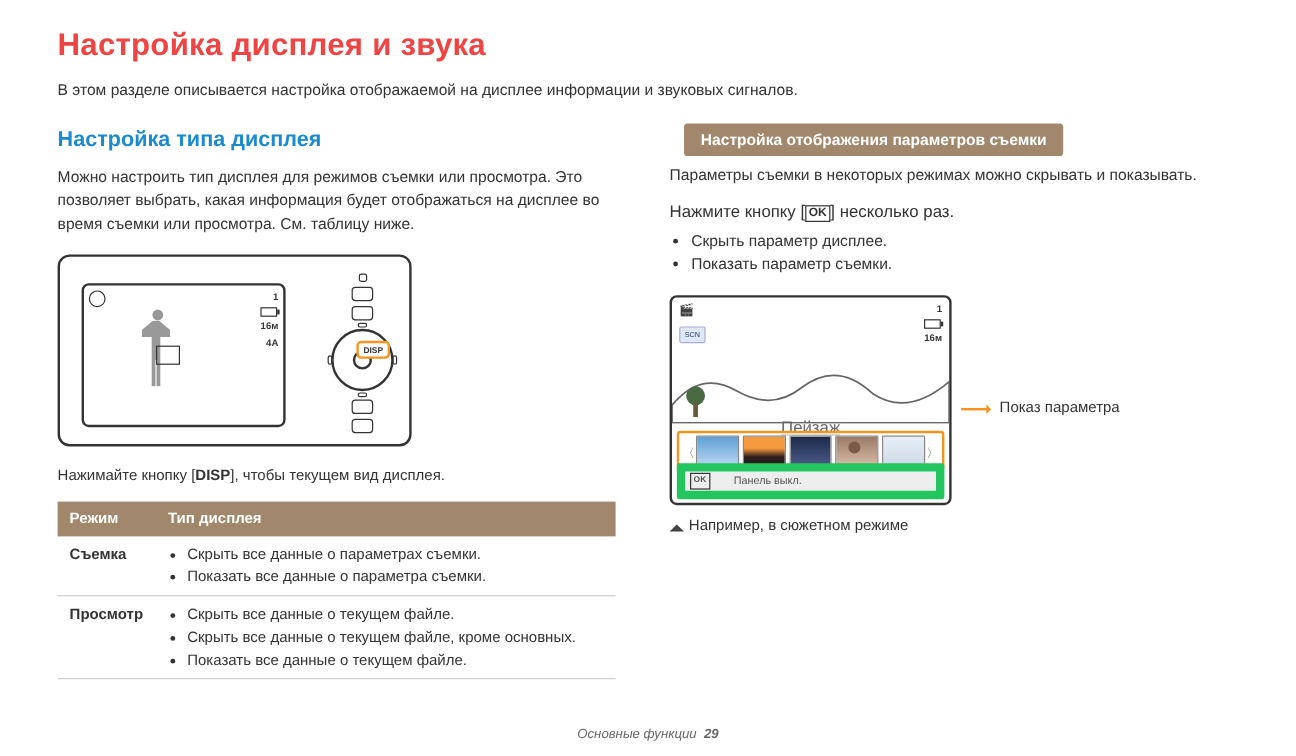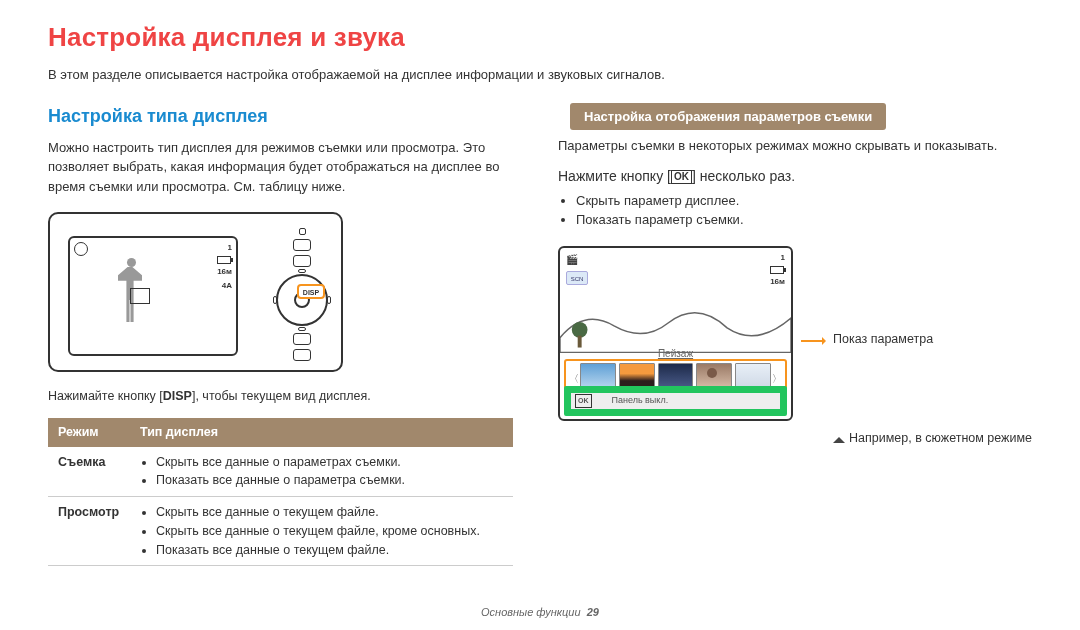--- a/index.html
+++ b/index.html
@@ -127,21 +127,21 @@
     background: #fff;
     overflow: hidden;
     margin-top: 6px;
   }
   .scene-screen .topicons { position: absolute; left: 6px; top: 4px; }
   .scn-tag { display: inline-block; width: 22px; height: 14px; border: 1px solid #aad; background: #dce9f7; font-size: 6px; text-align: center; line-height: 14px; color: #336; border-radius: 2px; }
   .scene-screen .rightcol { position: absolute; right: 6px; top: 4px; text-align: right; font-size: 8px; line-height: 12px; font-weight: 700; }
   .scene-screen .rightcol span { display: block; margin-bottom: 2px; }
   .hills { position: absolute; left: 0; top: 40px; width: 100%; height: 65px; }
   .hills svg { width: 100%; height: 100%; }
-  .scene-label { position: absolute; top: 98px; width: 100%; text-align: center; font-size: 10px; color: #666; text-decoration: underline; }
+  .scene-label { position: absolute; top: 98px; width: 100%; text-align: center; font-size: 14px; color: #666; text-decoration: underline; }
   .thumbs-row {
     position: absolute; left: 4px; right: 4px; bottom: 26px;
     height: 34px;
     border: 2px solid #f7941e;
     border-radius: 3px;
     display: flex; align-items: center;
     padding: 2px 14px;
     gap: 3px;
     background: rgba(255,255,255,0.6);
   }
@@ -160,21 +160,21 @@
     height: 30px; display: flex; align-items: center;
     font-size: 9px; color: #555; padding-left: 4px; gap: 20px;
     border: 7px solid #22c55e; background: #eee; border-radius: 2px;
   }
 
   .callout-wrap { display: flex; align-items: center; gap: 8px; }
   .callout-ptr { width: 24px; height: 2px; background: #f7941e; position: relative; margin-top: 22px; }
   .callout-ptr:after { content: ""; position: absolute; right: -5px; top: -3px; border: 4px solid transparent; border-left-color: #f7941e; }
   .callout-text { font-size: 12.5px; margin-top: 18px; }
 
-  .caption { margin-top: 8px; font-size: 12.5px; text-align: right; }
+  .caption { margin-top: 8px; font-size: 12.5px; }
   .tri-up { display: inline-block; width: 0; height: 0; border: 6px solid transparent; border-bottom-color: #444; vertical-align: -1px; margin-right: 4px; }
 
   .footer {
     position: absolute; left: 0; bottom: 10px; width: 100%;
     text-align: center; font-size: 11px; color: #666; font-style: italic;
   }
 </style>
 </head>
 <body>
 

